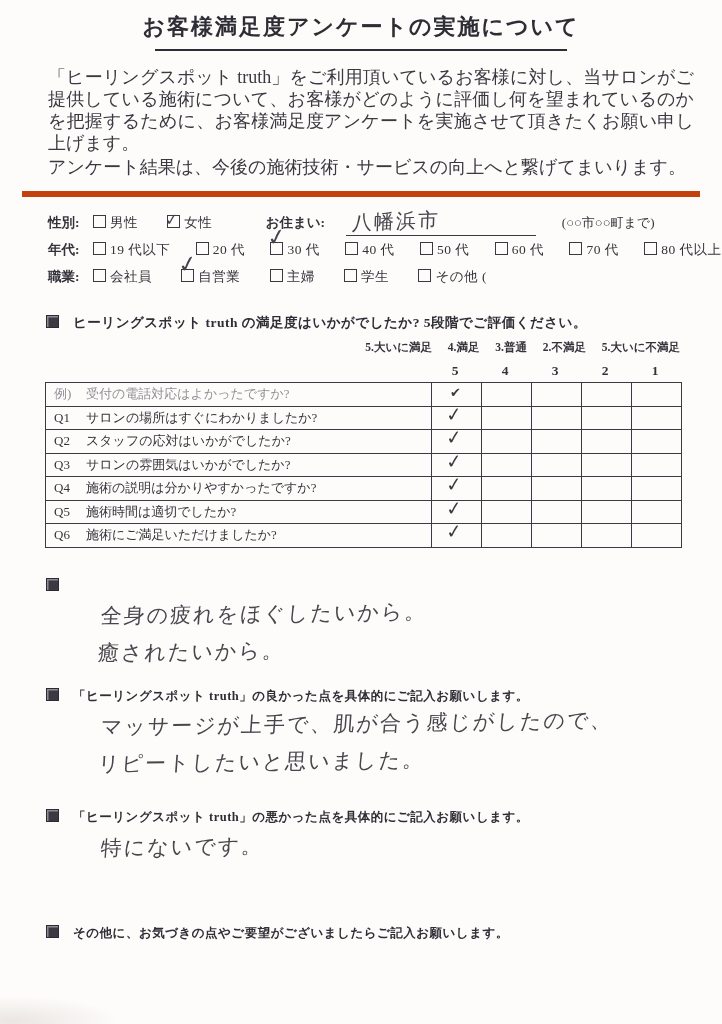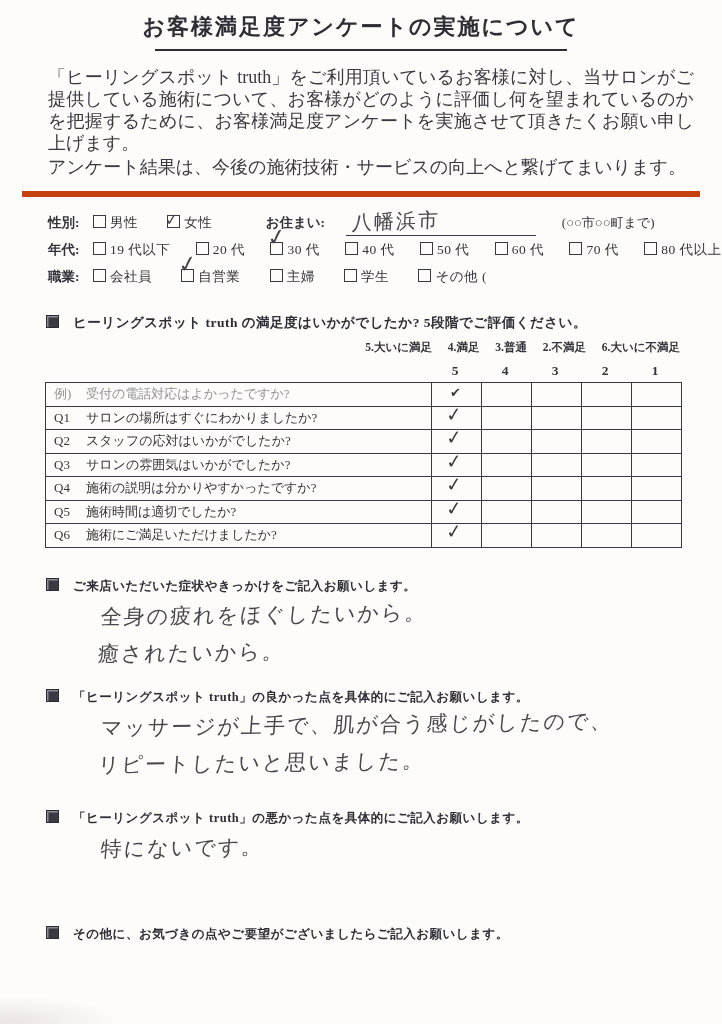--- a/index.html
+++ b/index.html
@@ -210,21 +210,21 @@
 
   <div class="section-heading">
     <span class="bullet"></span><span>ヒーリングスポット truth の満足度はいかがでしたか? 5段階でご評価ください。</span>
   </div>
 
   <div class="legend">
     <span>5.大いに満足</span>
     <span>4.満足</span>
     <span>3.普通</span>
     <span>2.不満足</span>
-    <span>6.大いに不満足</span>
+    <span>5.大いに不満足</span>
   </div>
 
   <div class="grid-head">
     <span class="qspacer"></span>
     <span class="cnum">5</span>
     <span class="cnum">4</span>
     <span class="cnum">3</span>
     <span class="cnum">2</span>
     <span class="cnum">1</span>
   </div>
@@ -304,21 +304,21 @@
         </div>
       <div class="rcell"></div>
       <div class="rcell"></div>
       <div class="rcell"></div>
       <div class="rcell"></div>
     </div>
   </div>
 
   <div class="free s1">
     <div class="section-heading">
-      <span class="bullet"></span><span>ご来店いただいた症状やきっかけをご記入お願いします。</span>
+      <span class="bullet"></span>
     </div>
     <div class="answer">
       <div>全身の疲れをほぐしたいから。</div>
       <div>癒されたいから。</div>
     </div>
   </div>
 
   <div class="free s2">
     <div class="section-heading">
       <span class="bullet"></span><span>「ヒーリングスポット truth」の良かった点を具体的にご記入お願いします。</span>

